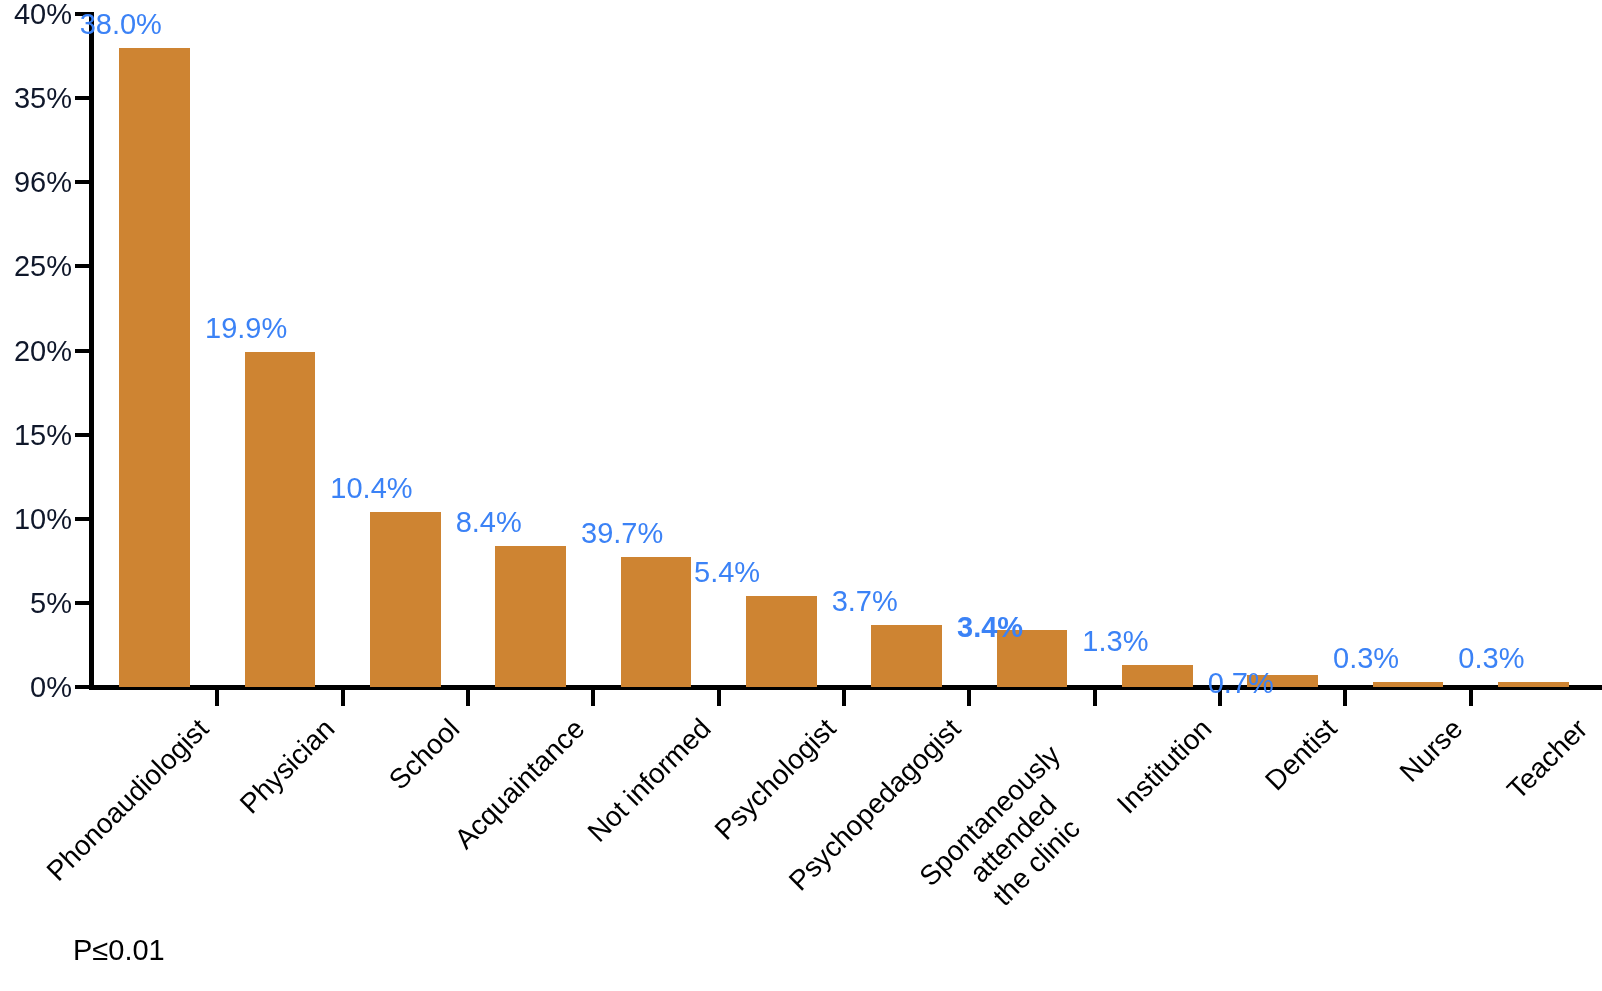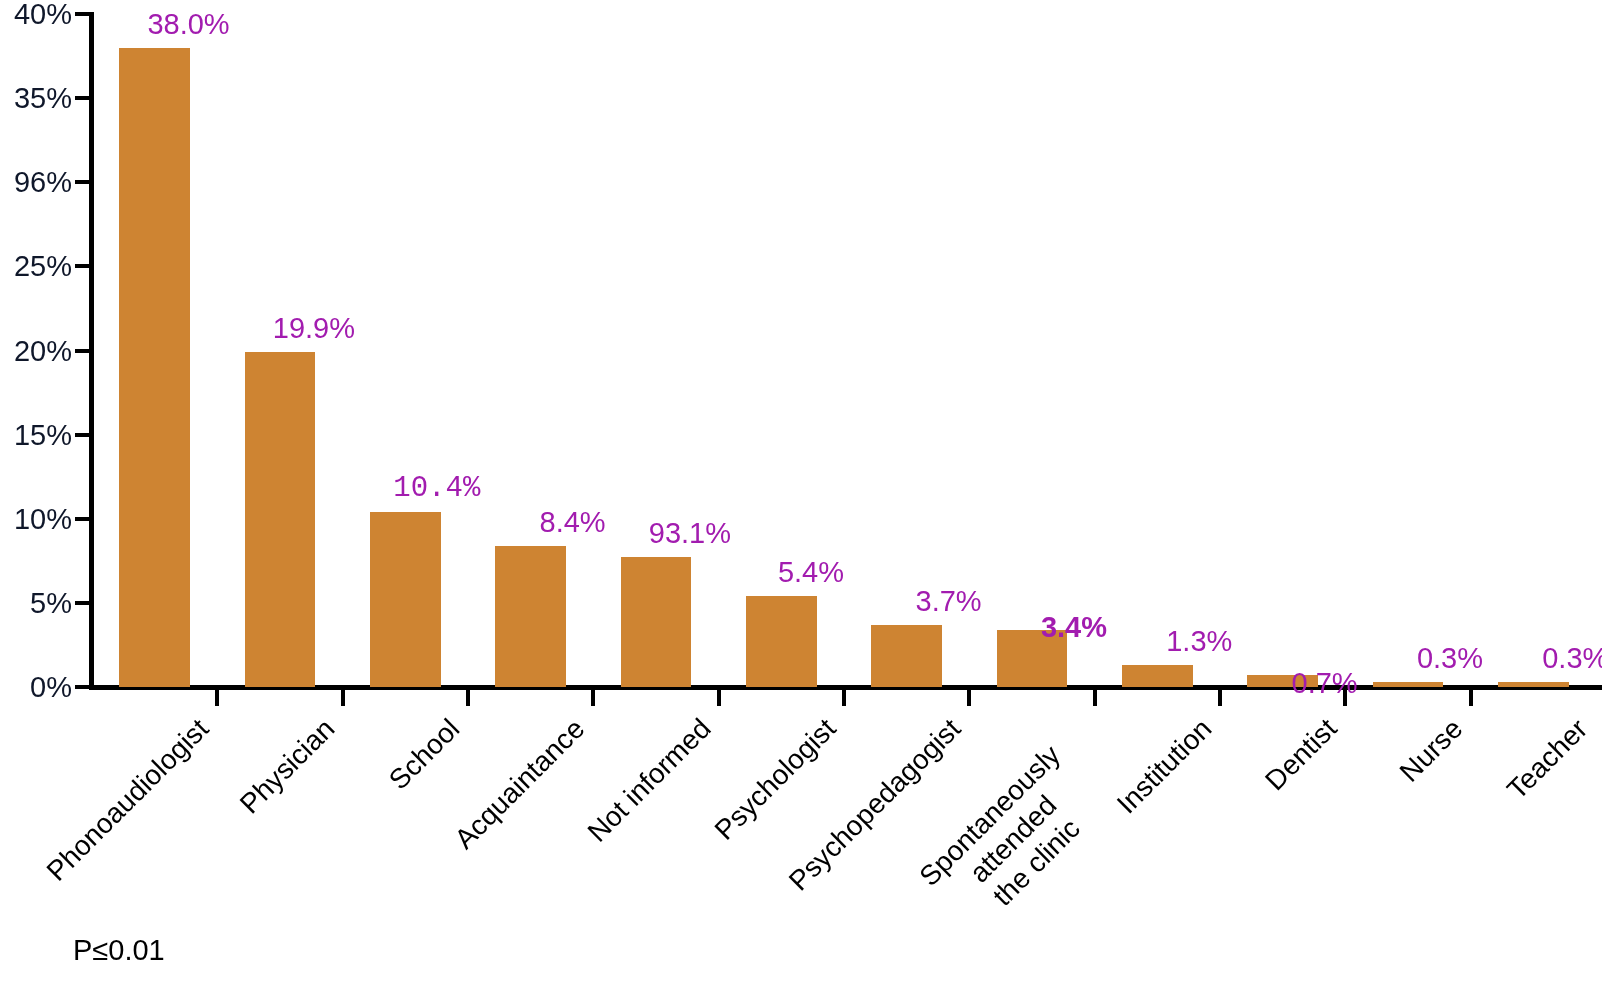--- a/index.html
+++ b/index.html
@@ -81,22 +81,22 @@
     position: absolute;
     bottom: 0;
     background: #ce8432;
   }
 
   
   .value-label {
     position: absolute;
     font-size: 29px;
     line-height: 1;
-    text-align: right;
-    color: #a21caf;
+    text-align: left;
+    color: #3b82f6;
     white-space: nowrap;
   }
 
   
   .cat-label {
     position: absolute;
     top: 712px;
     font-size: 28px;
     line-height: 1.18;
     color: #000000;
@@ -176,23 +176,23 @@
       <div class="bar" title="Spontaneously attended the clinic: 3.4%" style="left: 906.593px; width: 70.8133px; height: 57.205px; background: rgb(206, 132, 50);"></div>
       <div class="bar" title="Institution: 1.3%" style="left: 1031.93px; width: 70.8133px; height: 21.8725px; background: rgb(206, 132, 50);"></div>
       <div class="bar" title="Dentist: 0.7%" style="left: 1157.26px; width: 70.8133px; height: 11.7775px; background: rgb(206, 132, 50);"></div>
       <div class="bar" title="Nurse: 0.3%" style="left: 1282.59px; width: 70.8133px; height: 5.0475px; background: rgb(206, 132, 50);"></div>
       <div class="bar" title="Teacher: 0.3%" style="left: 1407.93px; width: 70.8133px; height: 5.0475px; background: rgb(206, 132, 50);"></div>
     </div>
 
   <div id="value-labels-group">
       <div class="value-label" style="left: 79.6667px; width: 150px; top: 9.65px;">38.0%</div>
       <div class="value-label" style="left: 205px; width: 150px; top: 314.183px;">19.9%</div>
-      <div class="value-label" style="left: 330.333px; width: 150px; top: 474.02px; font-family: Liberation Mono, monospace;">10.4%</div>
+      <div class="value-label" style="left: 330.333px; width: 150px; top: 474.02px;">10.4%</div>
       <div class="value-label" style="left: 455.667px; width: 150px; top: 507.67px;">8.4%</div>
-      <div class="value-label" style="left: 581px; width: 150px; top: 519.447px;">93.1%</div>
+      <div class="value-label" style="left: 581px; width: 150px; top: 519.447px;">39.7%</div>
       <div class="value-label" style="left: 694px; width: 150px; top: 558.145px;">5.4%</div>
       <div class="value-label" style="left: 831.667px; width: 150px; top: 586.747px;">3.7%</div>
       <div class="value-label" style="left: 957px; width: 150px; top: 613px; font-weight: bold;">3.4%</div>
       <div class="value-label" style="left: 1082.33px; width: 150px; top: 627.128px;">1.3%</div>
       <div class="value-label" style="left: 1207.67px; width: 150px; top: 637.222px; margin-top: 32px;">0.7%</div>
       <div class="value-label" style="left: 1333px; width: 150px; top: 643.952px;">0.3%</div>
       <div class="value-label" style="left: 1458.33px; width: 150px; top: 643.952px;">0.3%</div>
     </div>
 
   <div id="cat-labels-group">

